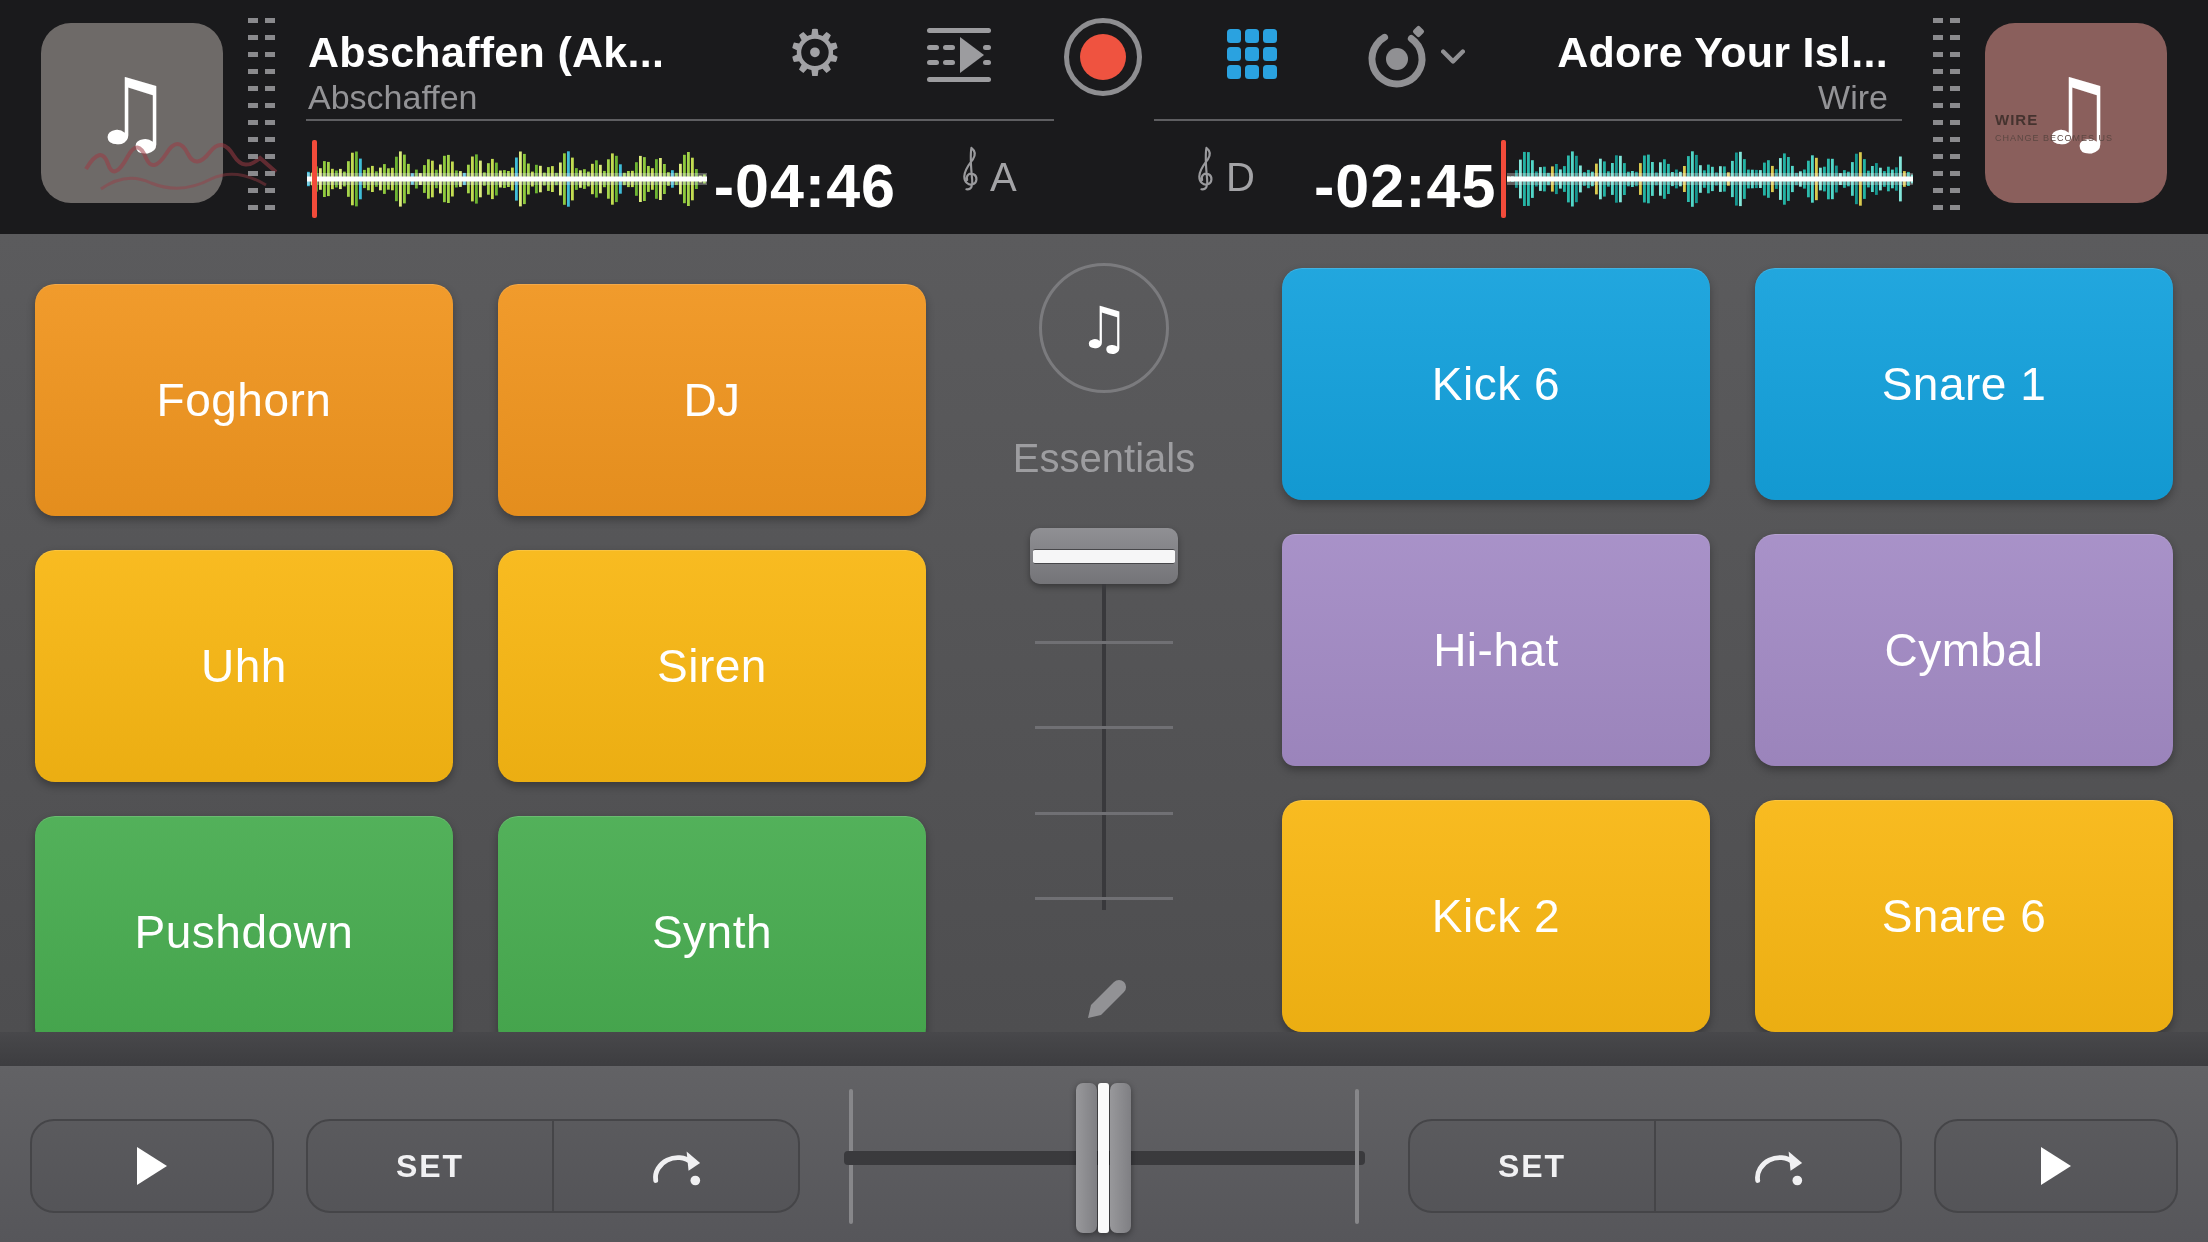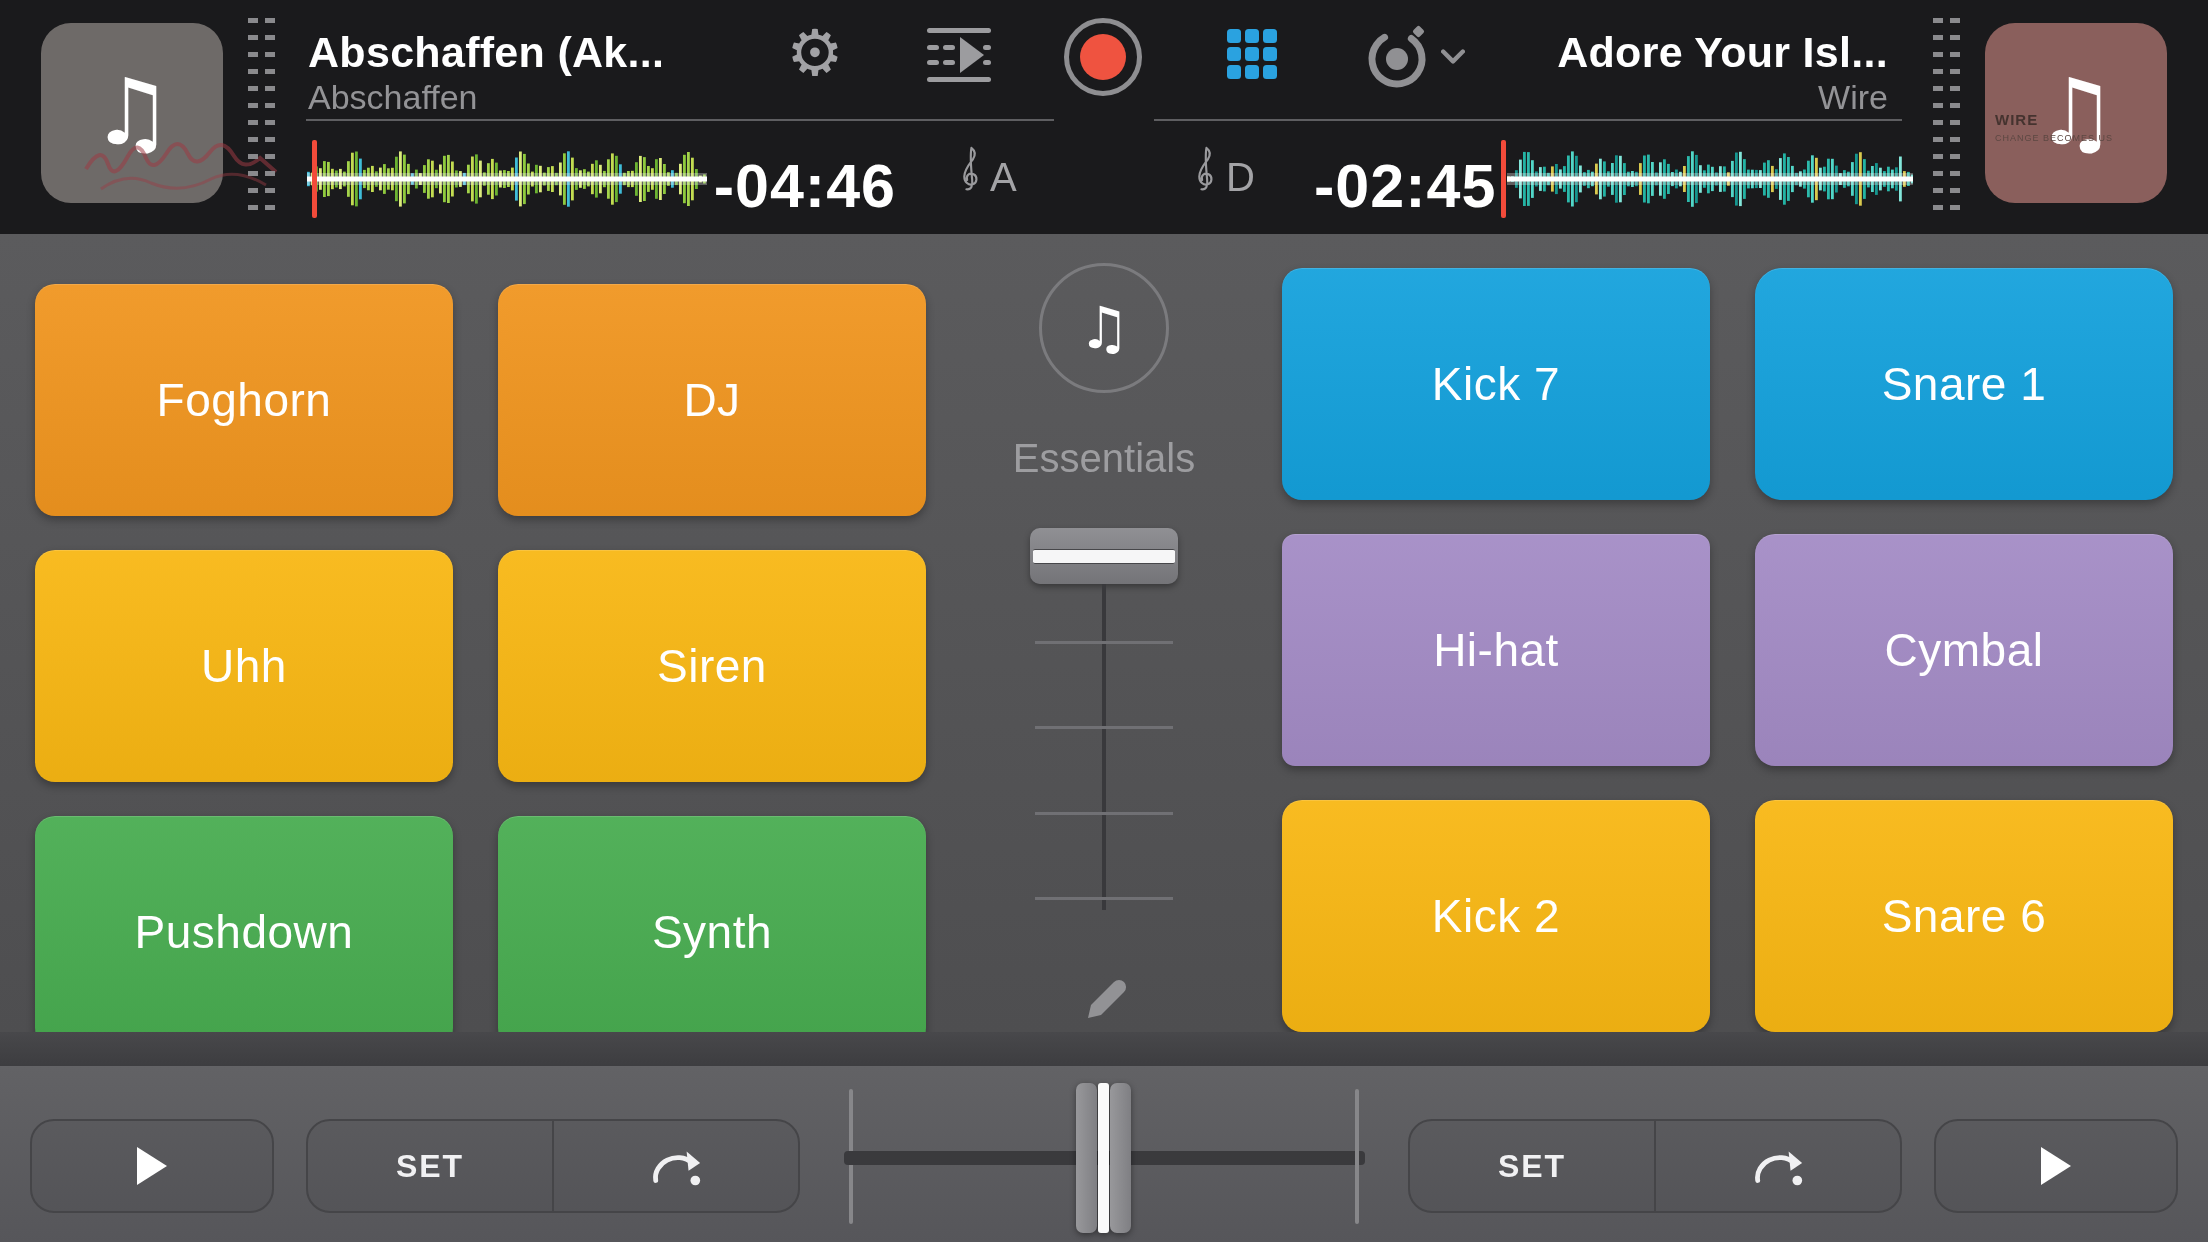--- a/index.html
+++ b/index.html
@@ -439,23 +439,23 @@
     <div class="abs fadertick" style="top:492px"></div>
     <div class="abs fadertick" style="top:578px"></div>
     <div class="abs fadertick" style="top:663px"></div>
 
     <svg id="pencil-button" class="abs" viewBox="0 0 56 56">
       <path d="M10 52 L13 39 L36 16 a7 7 0 0 1 10 10 L23 49 Z" fill="#929295"></path>
     </svg>
 
     <div id="pads-right" class="abs padgrid">
         <div class="pad" style="background-color: rgb(20, 161, 220);">
-          <span>Kick 7</span>
-        </div>
-        <div class="pad" style="background-color: rgb(20, 161, 220); border-radius: 27px;">
+          <span>Kick 6</span>
+        </div>
+        <div class="pad" style="background-color: rgb(20, 161, 220);">
           <span>Snare 1</span>
         </div>
         <div class="pad" style="background-color: rgb(163, 139, 197); border-radius: 13px;">
           <span>Hi-hat</span>
         </div>
         <div class="pad" style="background-color: rgb(163, 139, 197);">
           <span>Cymbal</span>
         </div>
         <div class="pad" style="background-color: rgb(248, 183, 19);">
           <span>Kick 2</span>

